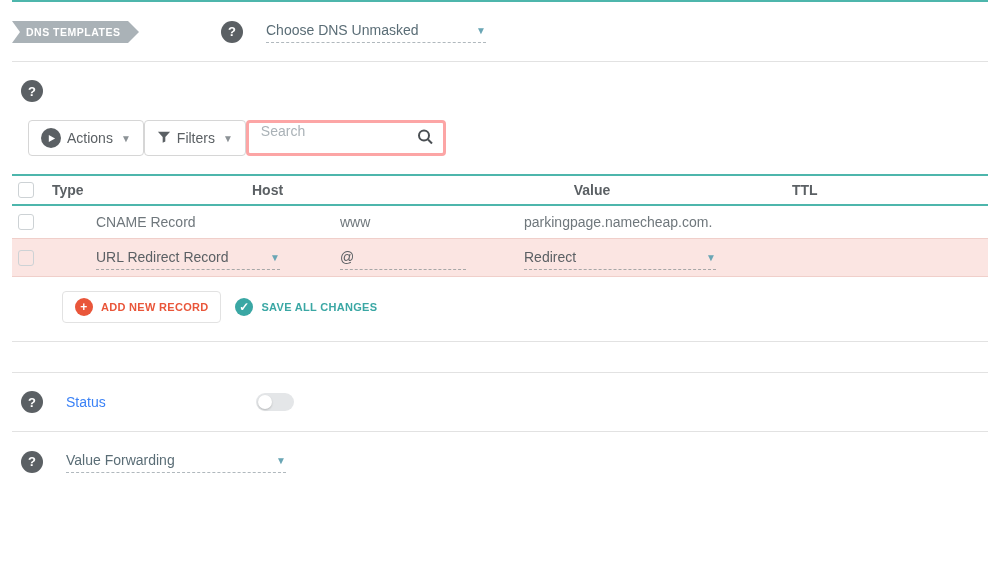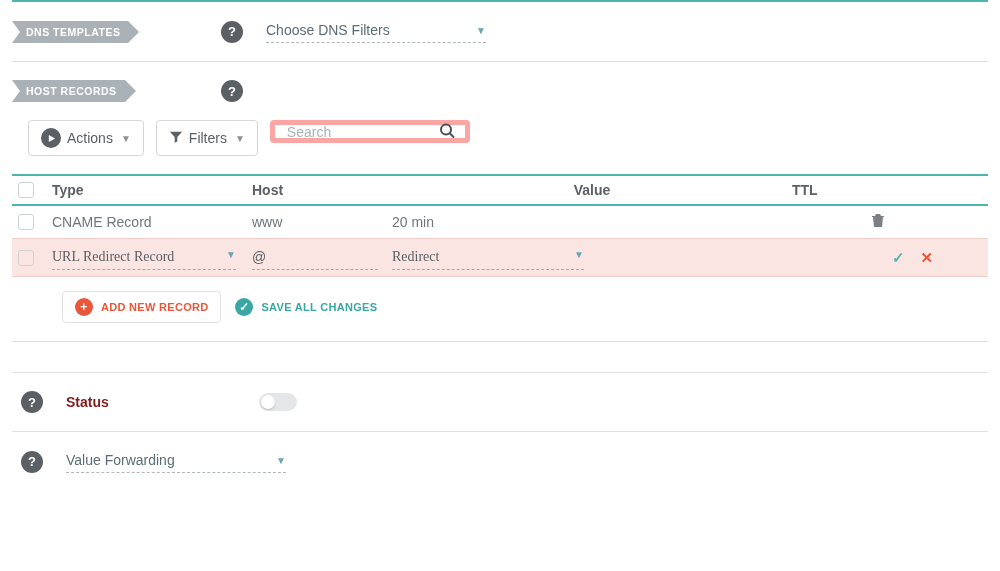--- a/index.html
+++ b/index.html
@@ -59,57 +59,57 @@
   .dotted-select {
     display: inline-flex; justify-content: space-between; align-items: center;
     color: #5a6d76; font-size: 14px;
     border-bottom: 1px dashed #b0b8bd;
     padding: 2px 0 4px 0;
     min-width: 220px;
     margin-left: 14px;
   }
   .dotted-select .caret { color: #6aa6b5; font-size: 10px; margin-left: 8px; }
 
-  .toolbar { display: flex; gap: 12px; padding: 10px 0 18px 16px; }
+  .toolbar { display: flex; padding: 10px 0 18px 16px; }
   .btn {
     display: inline-flex; align-items: center; gap: 6px;
     border: 1px solid #d6d6d6; border-radius: 4px;
     background: #fff; color: #5b6064;
     font-size: 14px; padding: 7px 12px;
     cursor: pointer;
   }
   .btn .circle-ico {
     width: 20px; height: 20px; border-radius: 50%;
     background: #5b6064; color: #fff;
     display: flex; align-items: center; justify-content: center;
   }
   .btn .caret { font-size: 10px; color: #8c9296; margin-left: 2px; }
   .search-wrap {
-    position: relative; display: inline-flex; align-items: center;
-    border: 5px solid #fca5a5; border-radius: 4px; height: 23px;
+    position: relative; display: inline-flex; align-items: flex-start;
+    border: 3px solid #fca5a5; border-radius: 4px; height: 36px;
     width: 200px; padding: 0 36px 0 12px; background: #fff;
   }
   .search-wrap input {
     border: none; outline: none; width: 100%; font-size: 14px;
     color: #5b6064; background: transparent;
   }
   .search-wrap input::placeholder { color: #aab2b7; }
   .search-ico {
     position: absolute; right: 10px; top: 50%; transform: translateY(-50%);
     font-size: 14px; color: #4a4f53;
   }
 
   .tbl-head, .tbl-row {
     display: grid;
     grid-template-columns: 40px 200px 140px 240px 160px 100px 1fr 80px;
     align-items: center;
     padding: 6px 0;
   }
   .tbl-head { color: #5b6064; font-weight: 600; }
-  .tbl-row { color: #6f777c; }
+  .tbl-row { color: #6f777c; gap: 44px; }
   .check {
     width: 16px; height: 16px; border: 1px solid #cdd2d5; border-radius: 3px;
     margin-left: 6px;
   }
   .trash { font-size: 16px; color: #7a8084; text-align: right; padding-right: 6px; }
   .row-actions { display: flex; justify-content: flex-end; gap: 16px; padding-right: 8px; }
   .row-actions .ok { color: #4db6ac; font-size: 15px; font-weight: 700; }
   .row-actions .no { color: #e9563a; font-size: 15px; font-weight: 700; }
 
   .edit-row {
@@ -117,44 +117,44 @@
     border-top: 1px solid #f0cfca;
     border-bottom: 1px solid #f0cfca;
   }
   .edit-field {
     border: none; background: transparent;
     border-bottom: 1px dashed #a7a7a7;
     padding: 4px 0 4px 0; font-size: 14px; color: #5b6064;
     width: 90%;
   }
   .edit-select {
-    display: inline-flex; justify-content: space-between; align-items: flex-start;
+    display: inline-flex; justify-content: space-between; align-items: center;
     border-bottom: 1px dashed #a7a7a7;
-    padding: 4px 0; width: 92%; color: #5b6064; font-family: Liberation Serif, serif;
+    padding: 4px 0; width: 92%; color: #5b6064;
   }
   .edit-select .caret { color: #6aa6b5; font-size: 10px; }
 
   .action-bar { display: flex; gap: 14px; padding: 14px 0 18px 50px; }
   .pill-btn {
     display: inline-flex; align-items: center; gap: 8px;
     border: 1px solid #e2e2e2; border-radius: 4px;
     background: #fff; padding: 6px 12px;
     font-size: 11px; font-weight: 600; letter-spacing: 0.3px;
   }
   .pill-btn.add { color: #e9563a; }
   .pill-btn.save { color: #3aa7a4; border: none; background: transparent; padding-left: 0; }
   .pill-btn .dot {
     width: 18px; height: 18px; border-radius: 50%;
     display: flex; align-items: center; justify-content: center;
     font-size: 12px; font-weight: 700; color: #fff;
   }
   .pill-btn.add .dot { background: #e9563a; }
   .pill-btn.save .dot { background: #3aa7a4; }
 
-  .status-label { color: #7f1d1d; font-weight: 700; margin-left: 14px; text-align: center; }
+  .status-label { color: #3b82f6; font-weight: 400; margin-left: 14px; text-align: center; }
   .toggle {
     width: 38px; height: 18px; border-radius: 9px; background: #e4e6e8;
     position: relative; margin-left: 150px;
   }
   .toggle::after {
     content: ""; position: absolute; left: 2px; top: 2px;
     width: 14px; height: 14px; border-radius: 50%; background: #fff;
     box-shadow: 0 1px 2px rgba(0,0,0,.2);
   }
 
@@ -167,31 +167,28 @@
 
 <div class="section-row">
   <div class="tag-col">
     <div class="arrow-tag">DNS TEMPLATES</div>
   </div>
   <div class="help-col">
     <div class="help-dot">?</div>
   </div>
   <div class="ctrl-col">
     <div class="dotted-select">
-      <span>Choose DNS Filters</span>
+      <span>Choose DNS Unmasked</span>
       <span class="caret">▼</span>
     </div>
   </div>
 </div>
 <hr class="hr-gray">
 
 <div class="section-row" style="padding-bottom:8px">
-  <div class="tag-col">
-    <div class="arrow-tag">HOST RECORDS</div>
-  </div>
   <div class="help-col">
     <div class="help-dot">?</div>
   </div>
 </div>
 
 <div class="toolbar">
   <button class="btn">
     <span class="circle-ico">
       <svg width="9" height="9" viewBox="0 0 10 10">
           <polygon points="2,1 9,5 2,9" fill="#fff"></polygon>
@@ -233,20 +230,21 @@
     <div></div>
 </div>
 <hr class="hr-teal">
 
 <div class="tbl-row">
   <div>
       <div class="check"></div>
     </div>
   <div>CNAME Record</div>
   <div>www</div>
+  <div style="grid-column: span 2;">parkingpage.namecheap.com.</div>
   <div>20 min</div>
   <div></div>
   <div class="trash">
     <svg width="16" height="16" viewBox="0 0 16 16">
         <path d="M3 5h10l-1 10H4L3 5zm3-3h4l1 2H5l1-2zM2 4h12v1H2z" fill="#7a8084"></path>
       </svg>
   </div>
 </div>
 
 <div class="tbl-row edit-row">

